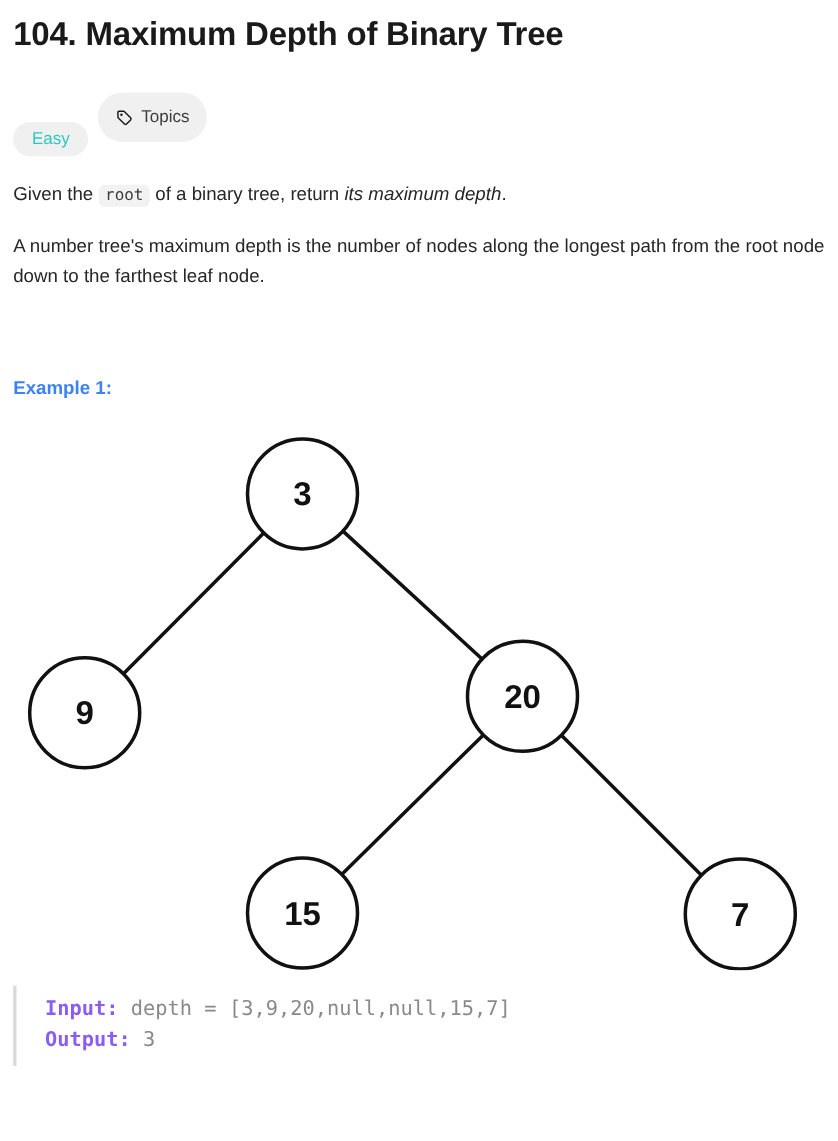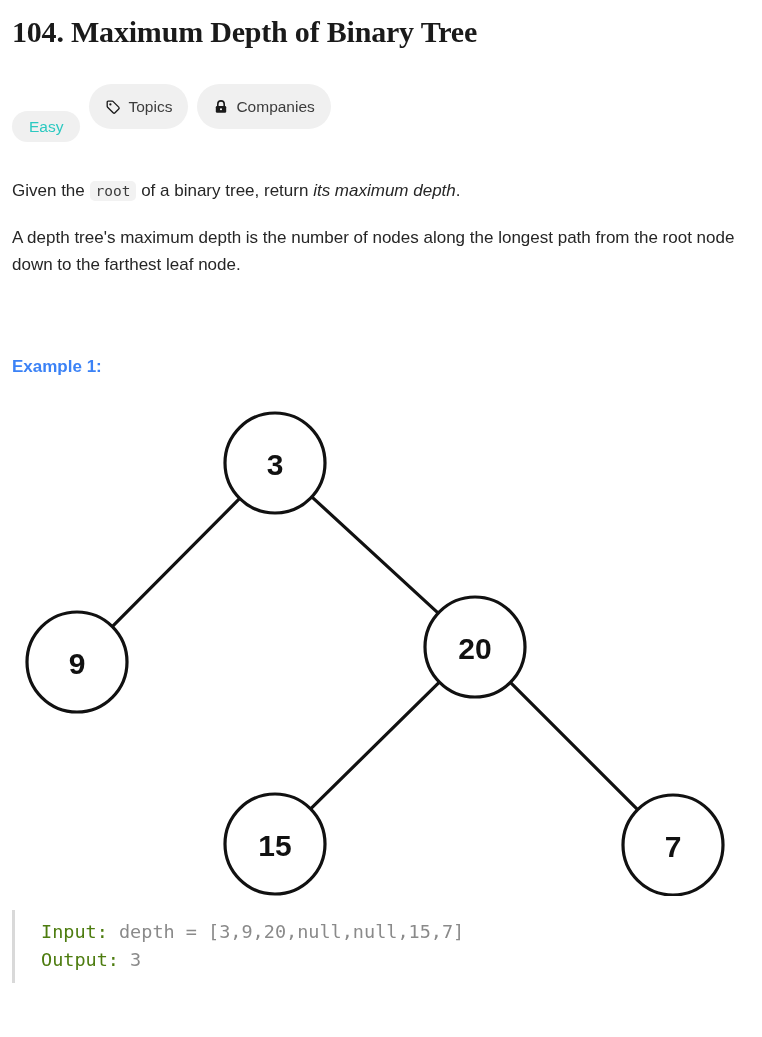--- a/index.html
+++ b/index.html
@@ -18,21 +18,20 @@
 
   
   .title {
     font-size: 30px;
     font-weight: 700;
     letter-spacing: -0.2px;
     color: #1a1a1a;
     line-height: 1.2;
     margin: 14px 0 0 0;
     white-space: nowrap;
-    font-family: Liberation Serif, serif;
   }
 
   
   .badge-row {
     display: flex;
     align-items: center;
     gap: 9px;
     margin-top: 21px;
   }
   .badge {
@@ -60,21 +59,21 @@
     width: 16px; height: 16px;
     flex: none;
   }
   .badge-icon svg { display: block; }
 
   
   .desc {
     font-size: 17px;
     line-height: 1.58;
     color: #262626;
-    margin-top: 36px;
+    margin-top: 22px;
     max-width: 740px;
   }
   .desc + .desc { margin-top: 20px; }
   .inline-code {
     font-family: "DejaVu Sans Mono", monospace;
     font-size: 14.5px;
     background: #f2f2f2;
     border-radius: 5px;
     padding: 2px 6px;
     color: #3c3c3c;
@@ -122,22 +121,22 @@
     margin-top: 14px;
     border-left: 3px solid #d9d9d9;
     padding: 8px 0 8px 26px;
     font-family: "DejaVu Sans Mono", monospace;
     font-size: 18.5px;
     line-height: 1.55;
     color: #8a8a8a;
     white-space: pre;
   }
   .code-key {
-    color: #4d7c0f;
-    font-weight: 400;
+    color: #8b5cf6;
+    font-weight: 700;
   }
 </style>
 </head>
 <body>
 
 <div class="page">
 
   <h1 class="title">104. Maximum Depth of Binary Tree</h1>
 
   <div class="badge-row">
@@ -149,36 +148,26 @@
     <span class="badge">
       <span class="badge-icon">
         <svg width="16" height="16" viewBox="0 0 24 24" fill="none">
           <path d="M20.6 12.2 12.3 3.9a2 2 0 0 0-1.4-.6H4.6a1.3 1.3 0 0 0-1.3 1.3v6.3c0 .5.2 1 .6 1.4l8.3 8.3c.8.8 2 .8 2.8 0l5.6-5.6c.8-.8.8-2 0-2.8z" stroke="#1a1a1a" stroke-width="2" stroke-linejoin="round"></path>
           <circle cx="8.1" cy="8.1" r="1.7" fill="#1a1a1a"></circle>
         </svg>
       </span>
       <span>Topics</span>
     </span>
 
-    <span class="badge">
-      <span class="badge-icon">
-        <svg width="16" height="16" viewBox="0 0 24 24" fill="none">
-          <path d="M7.2 10.5V7.6a4.8 4.8 0 0 1 9.6 0v2.9" stroke="#1a1a1a" stroke-width="2.4" stroke-linecap="round"></path>
-          <rect x="4.2" y="10.4" width="15.6" height="10.4" rx="1.9" fill="#1a1a1a"></rect>
-          <circle cx="12" cy="15.3" r="1.55" fill="#ffffff"></circle>
-        </svg>
-      </span>
-      <span>Companies</span>
-    </span>
 
   </div>
 
   <p class="desc"><span>Given the </span><code class="inline-code">root</code><span> of a binary tree, return </span><em class="italic">its maximum depth</em><span>.</span></p>
 
-  <p class="desc"><span>A depth tree's </span><strong class="bold">maximum depth</strong><span> is the number of nodes along the longest path from the root node down to the farthest leaf node.</span></p>
+  <p class="desc"><span>A number tree's </span><strong class="bold">maximum depth</strong><span> is the number of nodes along the longest path from the root node down to the farthest leaf node.</span></p>
 
   <h2 class="example-heading">Example 1:</h2>
 
   <div class="tree-figure">
     <svg id="tree-svg" width="740" height="505" viewBox="0 0 740 505">
         <line x1="227.733829088837" y1="107.4442828854618" x2="100.266170911163" y2="235.5557171145382" class="tree-edge"></line>
         <line x1="299.79655058809146" y1="105.85282654104415" x2="426.20344941190854" y2="222.14717345895585" class="tree-edge"></line>
         <line x1="427.3785091701568" y1="291.08716846739554" x2="298.6214908298432" y2="417.91283153260446" class="tree-edge"></line>
         <line x1="498.3553390593274" y1="291.3553390593274" x2="625.6446609406727" y2="418.6446609406726" class="tree-edge"></line>
         <g>

